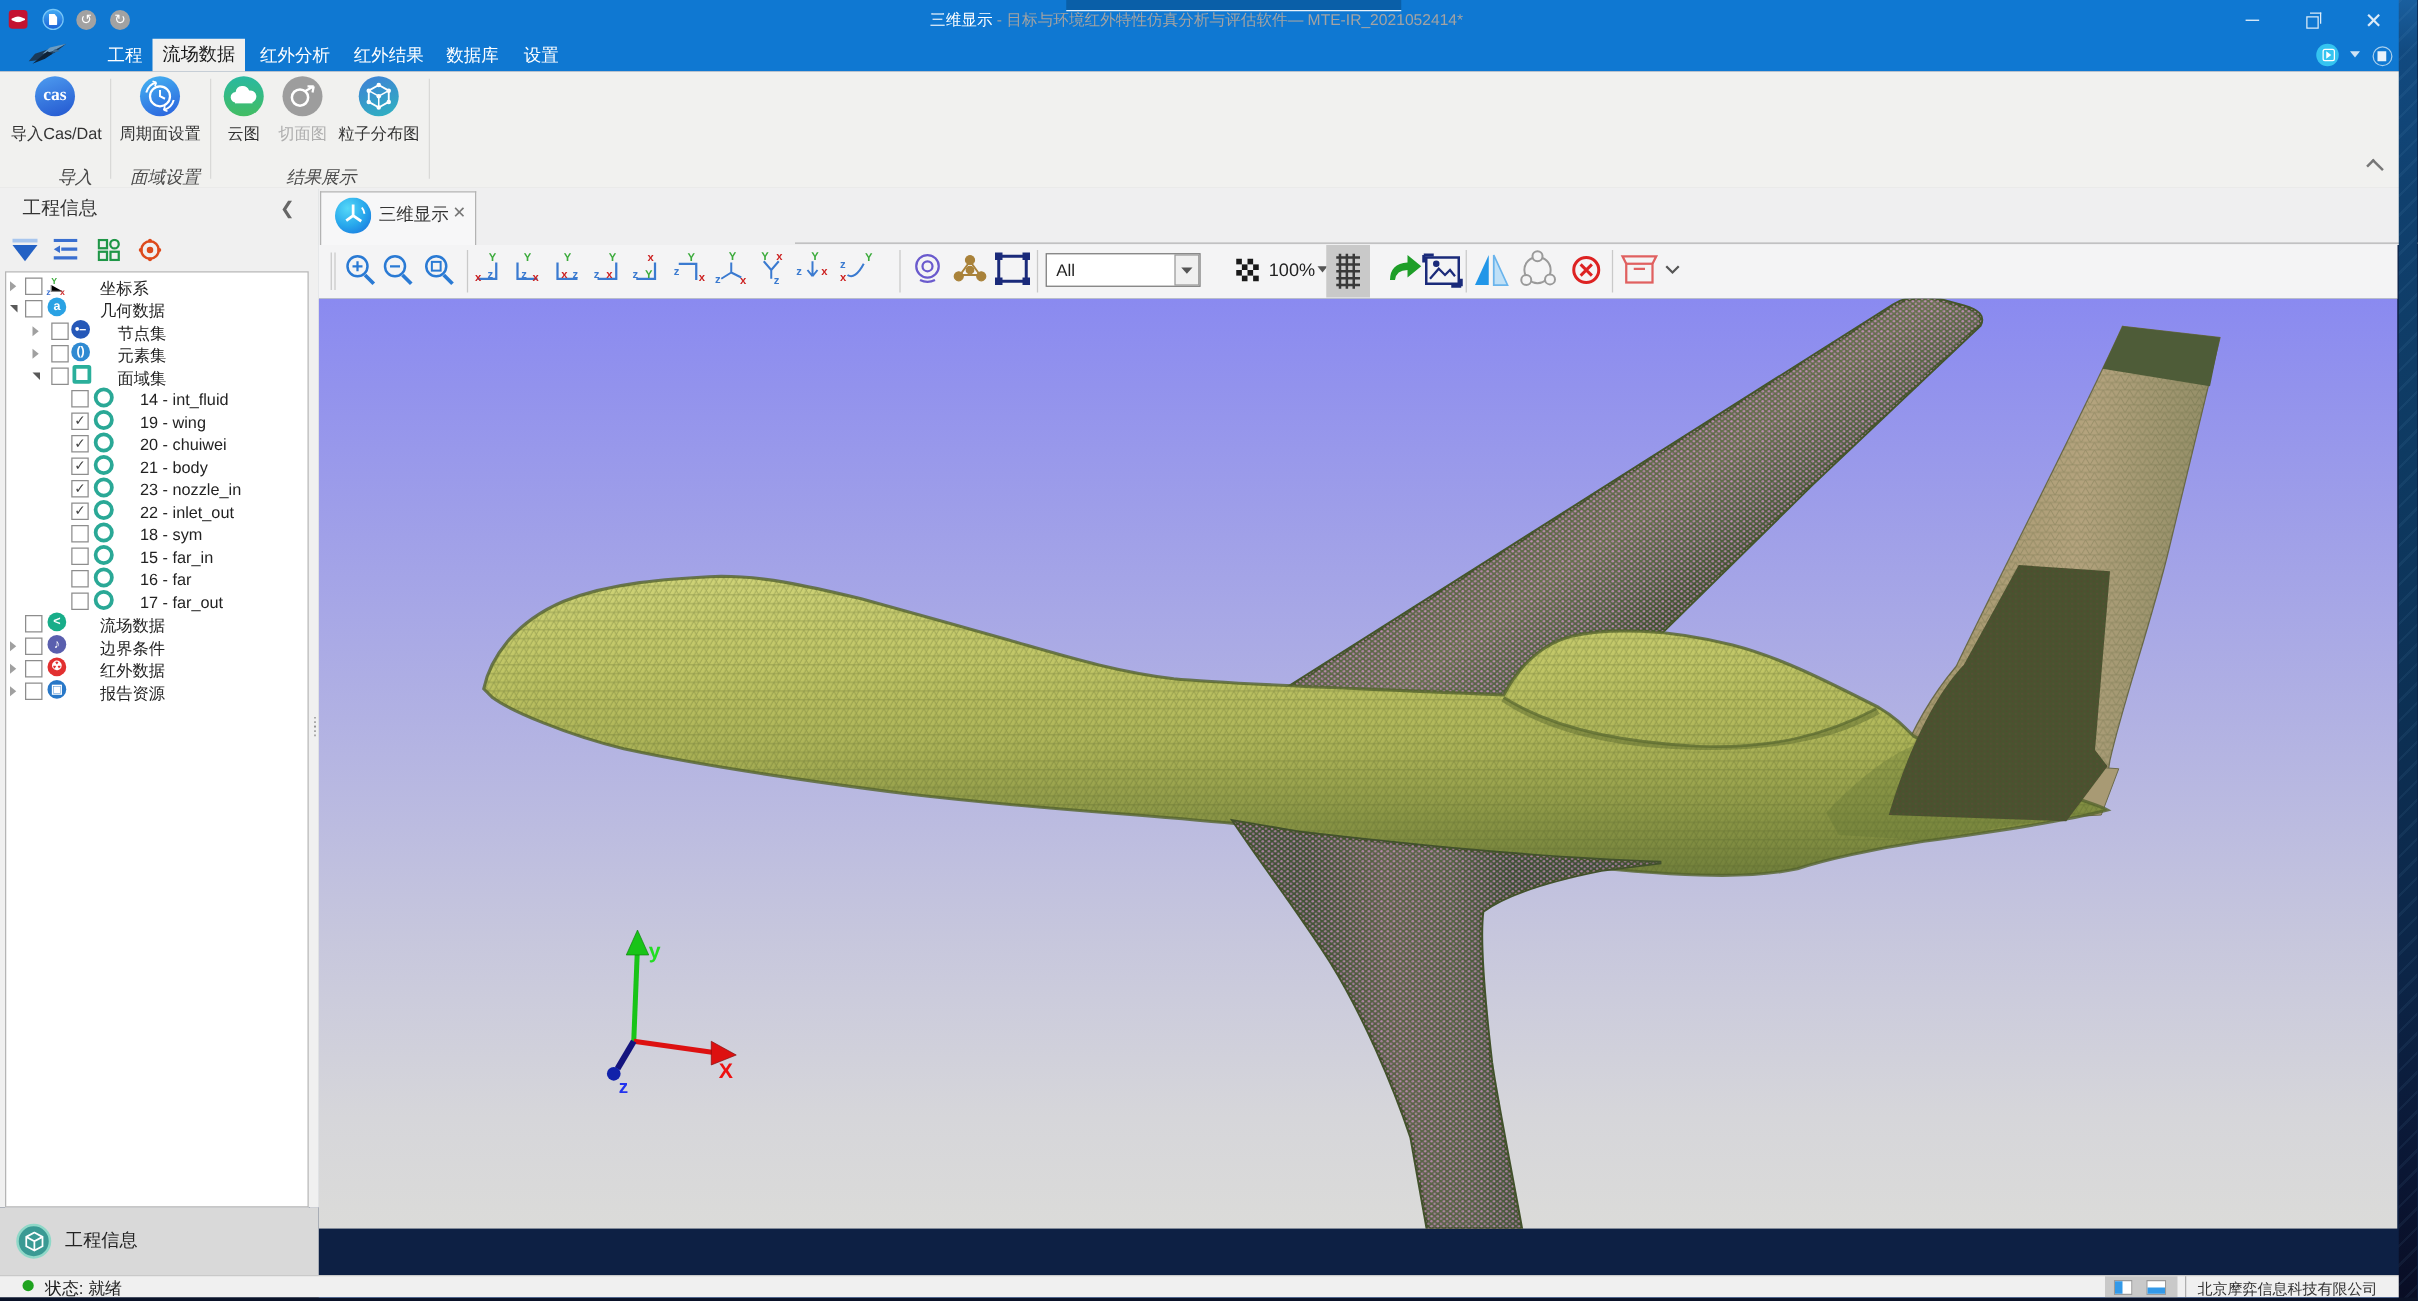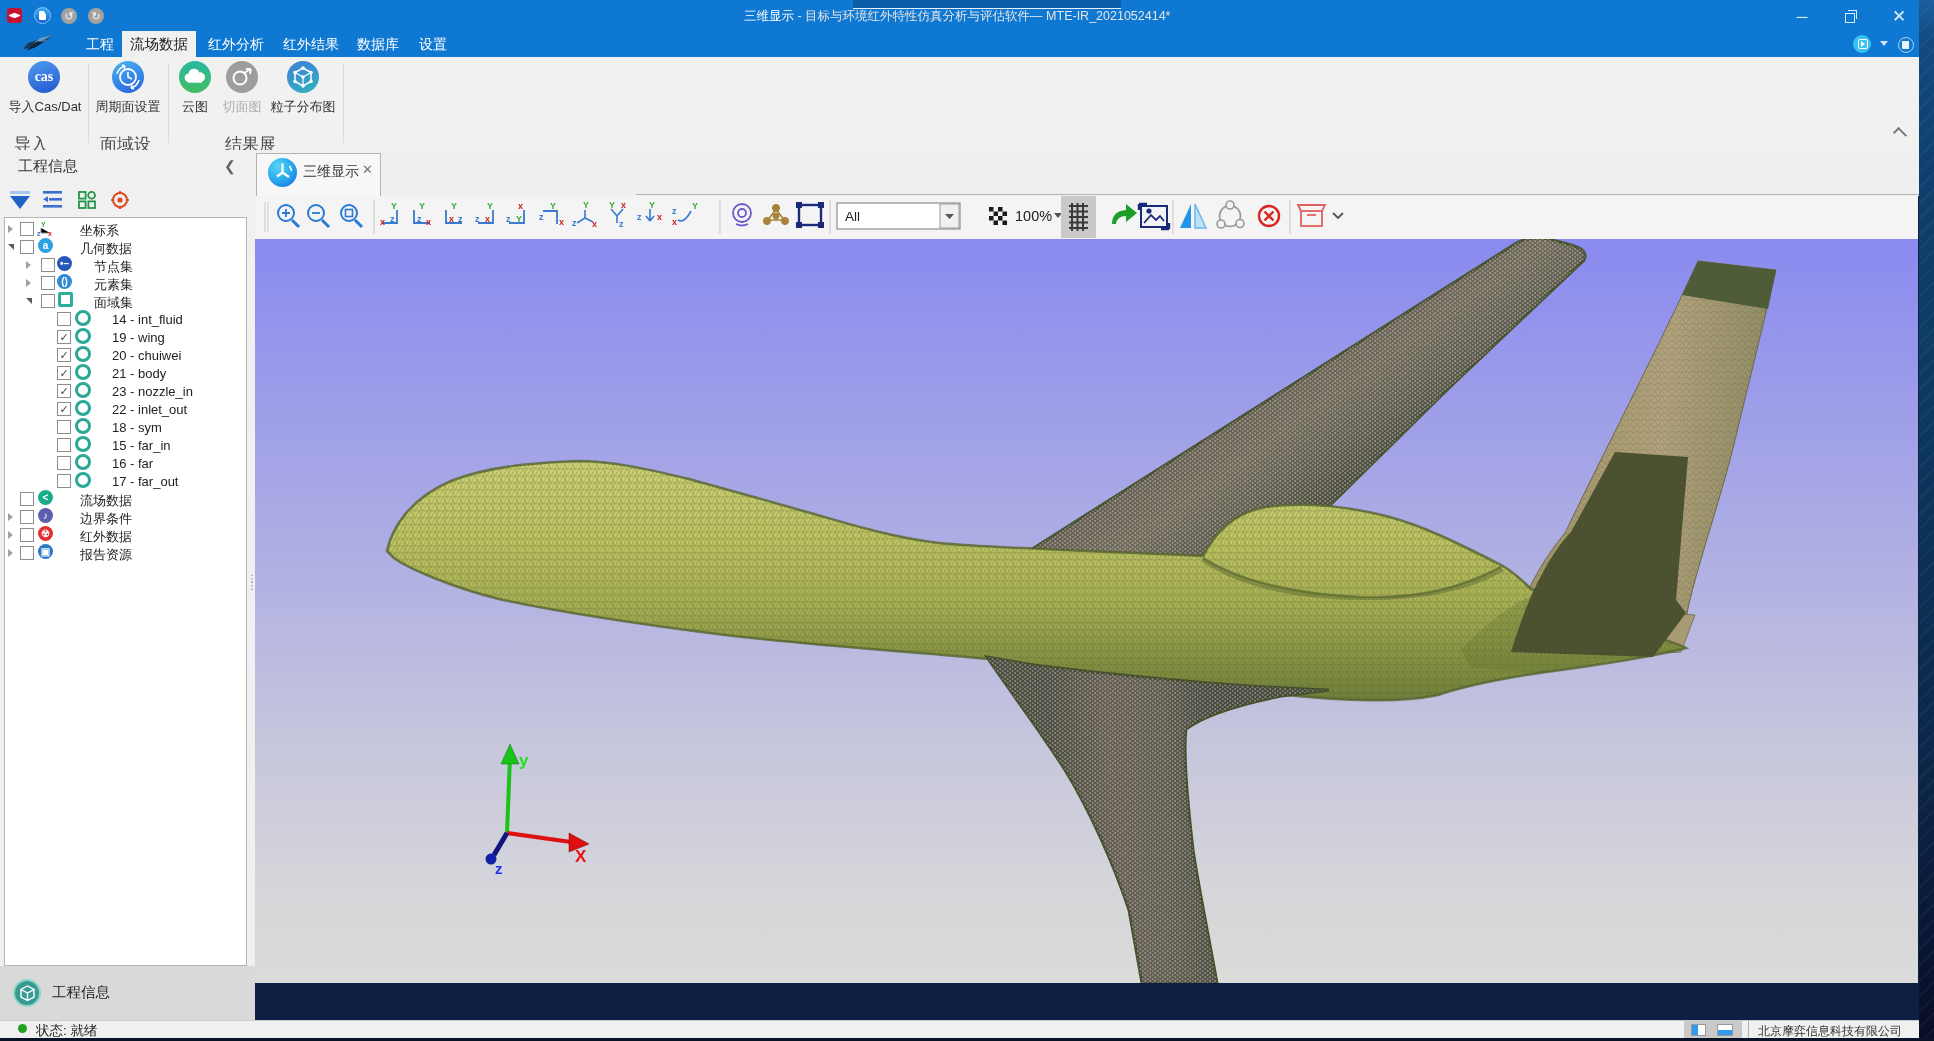--- a/index.html
+++ b/index.html
@@ -1,29 +1,29 @@
 <!DOCTYPE html>
 <html><head>
 <meta charset="utf-8">
 <style>
 html,body{margin:0;padding:0;width:1934px;height:1041px;overflow:hidden;font-family:"Liberation Sans",sans-serif;}
 body{position:relative;background:#0d2044;}
 .abs{position:absolute;}
 
 #titlebar{left:0;top:0;width:1920px;height:57px;background:#0f78d2;}
 #titletext{left:744px;top:8px;width:600px;height:20px;font-size:12.5px;color:#fff;white-space:nowrap;}
-#titletext .dim{color:#e5e5e5;}
+#titletext .dim{color:#a3a3a3;}
 .winbtn{top:9px;width:18px;height:16px;color:#dcebf8;font-size:15px;text-align:center;line-height:15px;}
 
 .menuitem{top:31px;height:26px;line-height:26px;color:#fff;font-size:14px;white-space:nowrap;}
 #menutab{left:122px;top:31px;width:74px;height:26px;background:#f0f0ef;color:#1a1a1a;text-align:center;line-height:27px;font-size:14.5px;}
 
 #ribbon{left:0;top:57px;width:1920px;height:93px;background:#f1f1ef;border-bottom:1px solid #d8d8d6;}
 .rsep{top:5px;width:1px;height:80px;background:#d9d9d7;}
-.rlabel{top:75px;font-size:17px;color:#4a4a4a;text-align:left;}
+.rlabel{top:75px;font-size:14px;color:#4a4a4a;text-align:right;font-style:italic;}
 .rbtnlabel{top:40px;font-size:13px;color:#333;text-align:center;white-space:nowrap;}
 .rbtnlabel.dis{color:#aeaeae;}
 .rcircle{top:3px;width:32px;height:32px;border-radius:50%;}
 
 #lpanel{left:0;top:150px;width:255px;height:816px;background:#f0f0f0;}
 #ptitle{left:18px;top:7px;font-size:15px;color:#333;}
 #pcollapse{left:224px;top:8px;font-size:14px;color:#666;}
 #treebox{left:4px;top:67px;width:241px;height:747px;background:#fff;border:1px solid #b5b5b5;}
 .arrow-c{position:absolute;top:5px;width:0;height:0;border-left:5px solid #a0a0a0;border-top:4px solid transparent;border-bottom:4px solid transparent;}
 .arrow-e{position:absolute;top:6px;width:0;height:0;border-top:6px solid #595959;border-left:6px solid transparent;}

